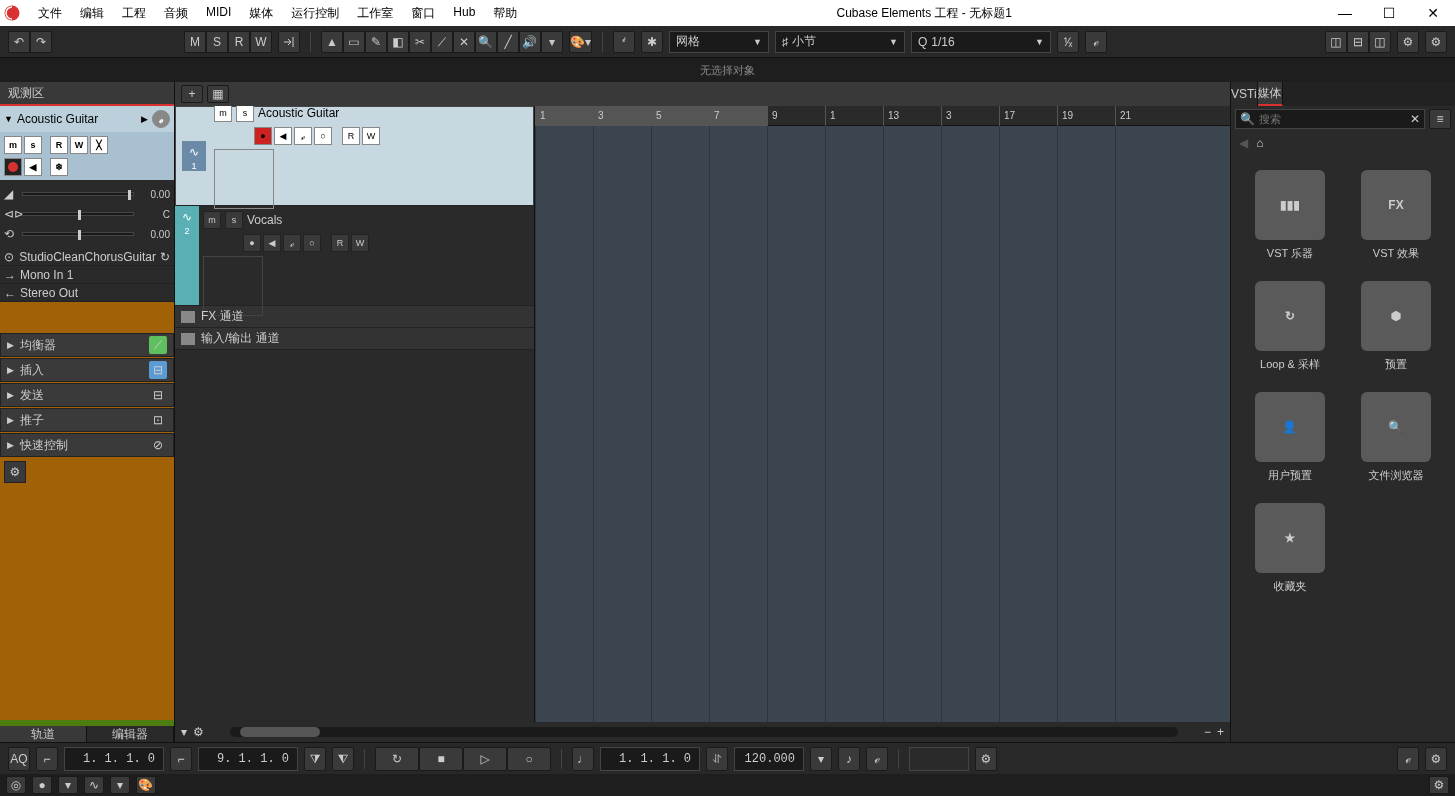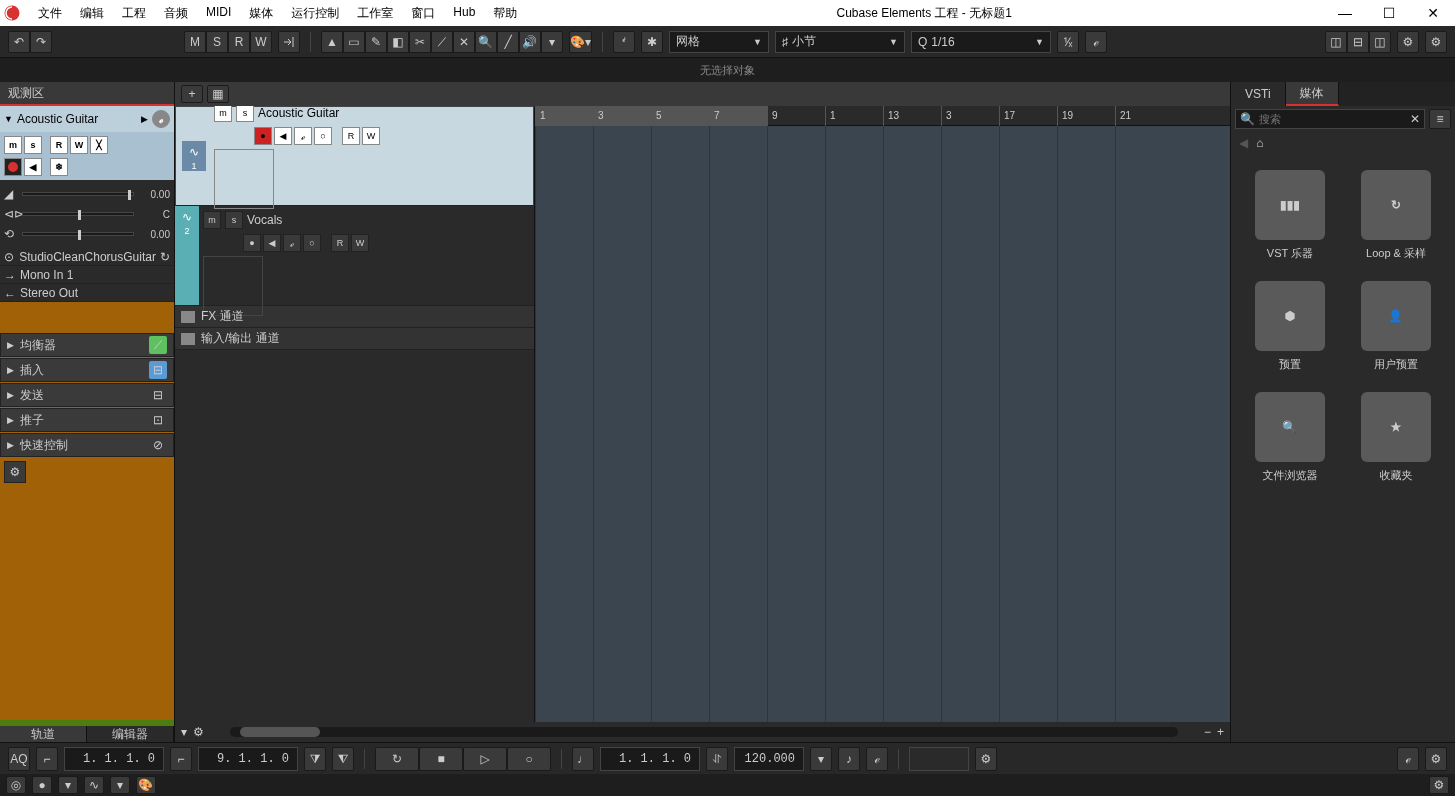--- a/index.html
+++ b/index.html
@@ -72,21 +72,21 @@
 .grid-area{position:absolute;top:20px;left:0;right:0;bottom:0}
 .vline{position:absolute;top:0;bottom:0;width:1px;background:#2a3540}
 .watermark{position:absolute;top:50%;left:50%;transform:translate(-50%,-50%);opacity:0.15;pointer-events:none;text-align:center}
 .watermark .cn{font-size:48px;color:#0af}
 .watermark .en{font-size:32px;color:#0af}
 .tracks-footer{height:20px;background:#2a2a2a;display:flex;align-items:center;padding:0 6px;gap:6px}
 .hscroll{flex:1;height:10px;background:#1a1a1a;border-radius:5px;position:relative;margin:0 20px}
 .hscroll-thumb{position:absolute;left:10px;width:80px;height:10px;background:#555;border-radius:5px}
 .right-panel{width:225px;background:#2a2a2a;border-left:1px solid #111;display:flex;flex-direction:column}
 .rtabs{height:24px;display:flex;background:#222}
-.rtabs div{padding:0 14px;display:flex;align-items:center;background:#2a2a2a;border-right:1px solid #111}
+.rtabs div{padding:0 0;display:flex;align-items:center;background:#2a2a2a;border-right:1px solid #111}
 .rtabs div.active{background:#393939;border-bottom:2px solid #d93030}
 .search-row{height:26px;display:flex;align-items:center;padding:4px;gap:4px}
 .search-box{flex:1;height:20px;background:#1a1a1a;border:1px solid #444;display:flex;align-items:center;padding:0 4px;gap:4px}
 .search-box input{background:none;border:none;outline:none;color:#888;flex:1;font-size:11px}
 .home-row{height:22px;display:flex;align-items:center;padding:0 8px;gap:8px}
 .media-grid{padding:16px;display:grid;grid-template-columns:1fr 1fr;gap:20px;justify-items:center}
 .media-item{display:flex;flex-direction:column;align-items:center;gap:6px}
 .media-icon{width:70px;height:70px;background:#5a5a5a;border-radius:6px;display:flex;align-items:center;justify-content:center;font-size:32px;color:#2a2a2a;font-weight:bold}
 .media-label{font-size:11px;text-align:left}
 .transport{height:32px;background:#282828;display:flex;align-items:center;padding:0 8px;gap:6px;border-top:1px solid #111}
@@ -417,20 +417,26 @@
     </div>
     <div class="media-grid">
       <div class="media-item">
           <div class="media-icon">
             <span>▮▮▮</span>
           </div>
           <div class="media-label">VST 乐器</div>
         </div>
       <div class="media-item">
           <div class="media-icon">
+            <span>FX</span>
+          </div>
+          <div class="media-label">VST 效果</div>
+        </div>
+      <div class="media-item">
+          <div class="media-icon">
             <span>↻</span>
           </div>
           <div class="media-label">Loop &amp; 采样</div>
         </div>
       <div class="media-item">
           <div class="media-icon">
             <span>⬢</span>
           </div>
           <div class="media-label">预置</div>
         </div>

